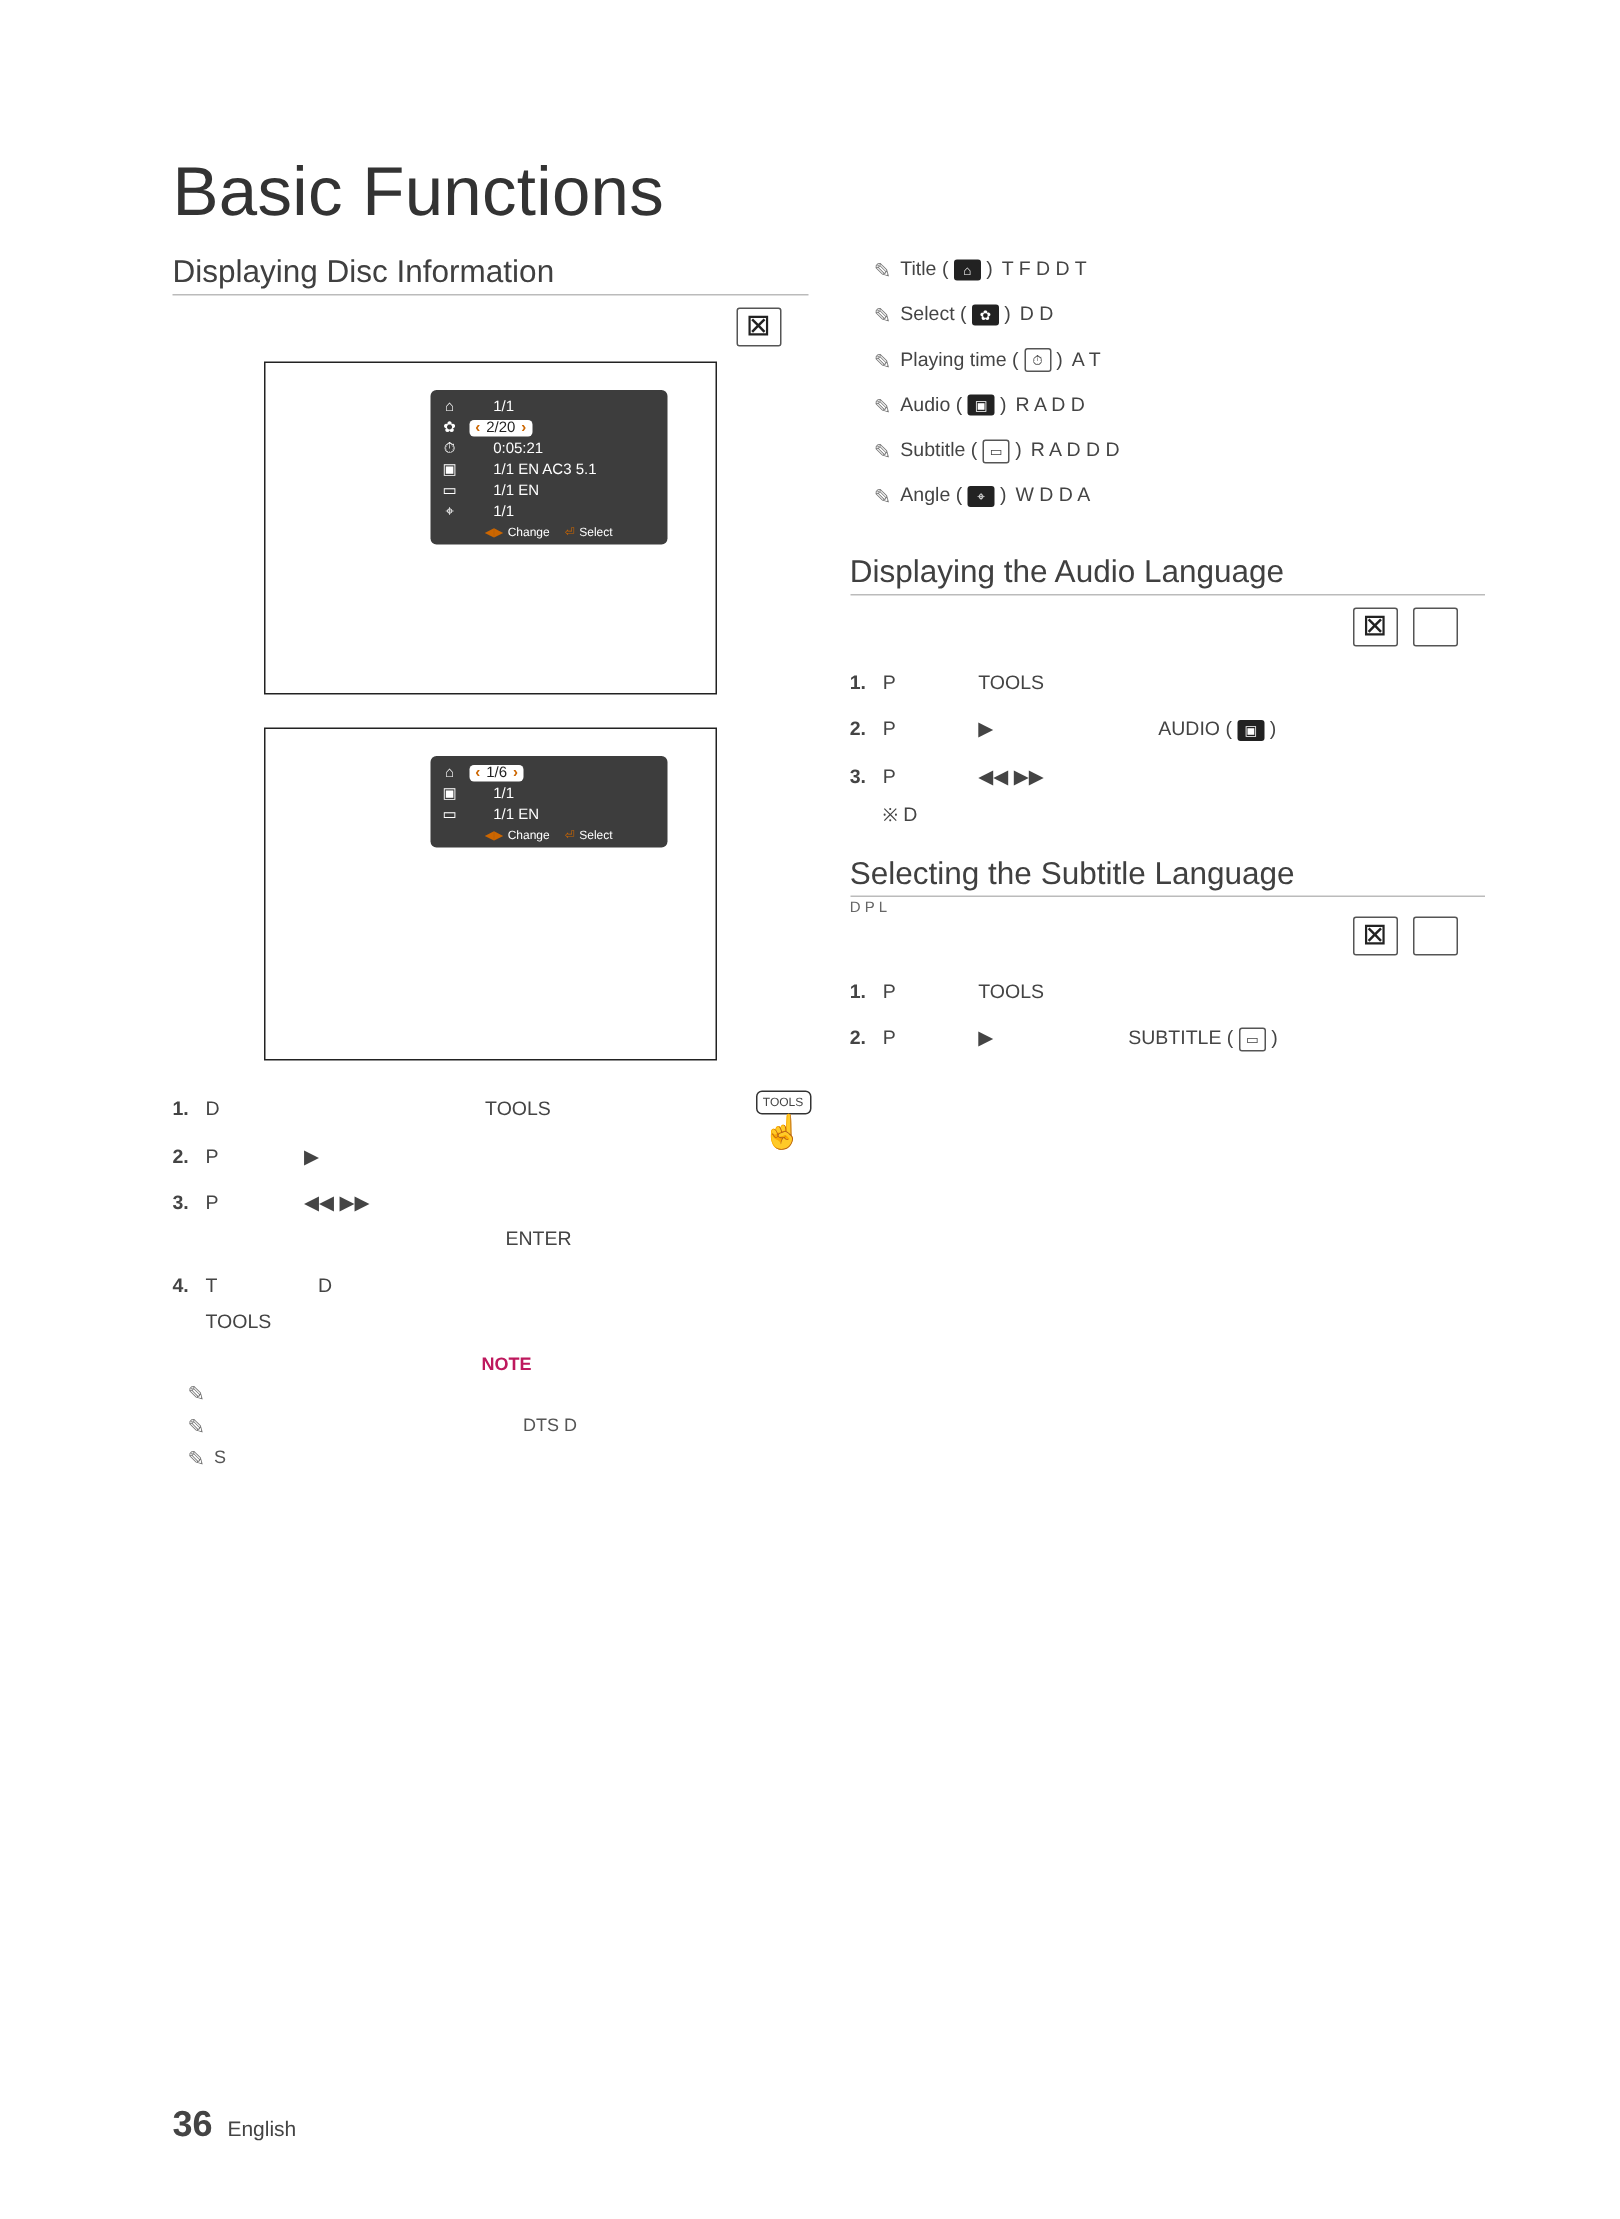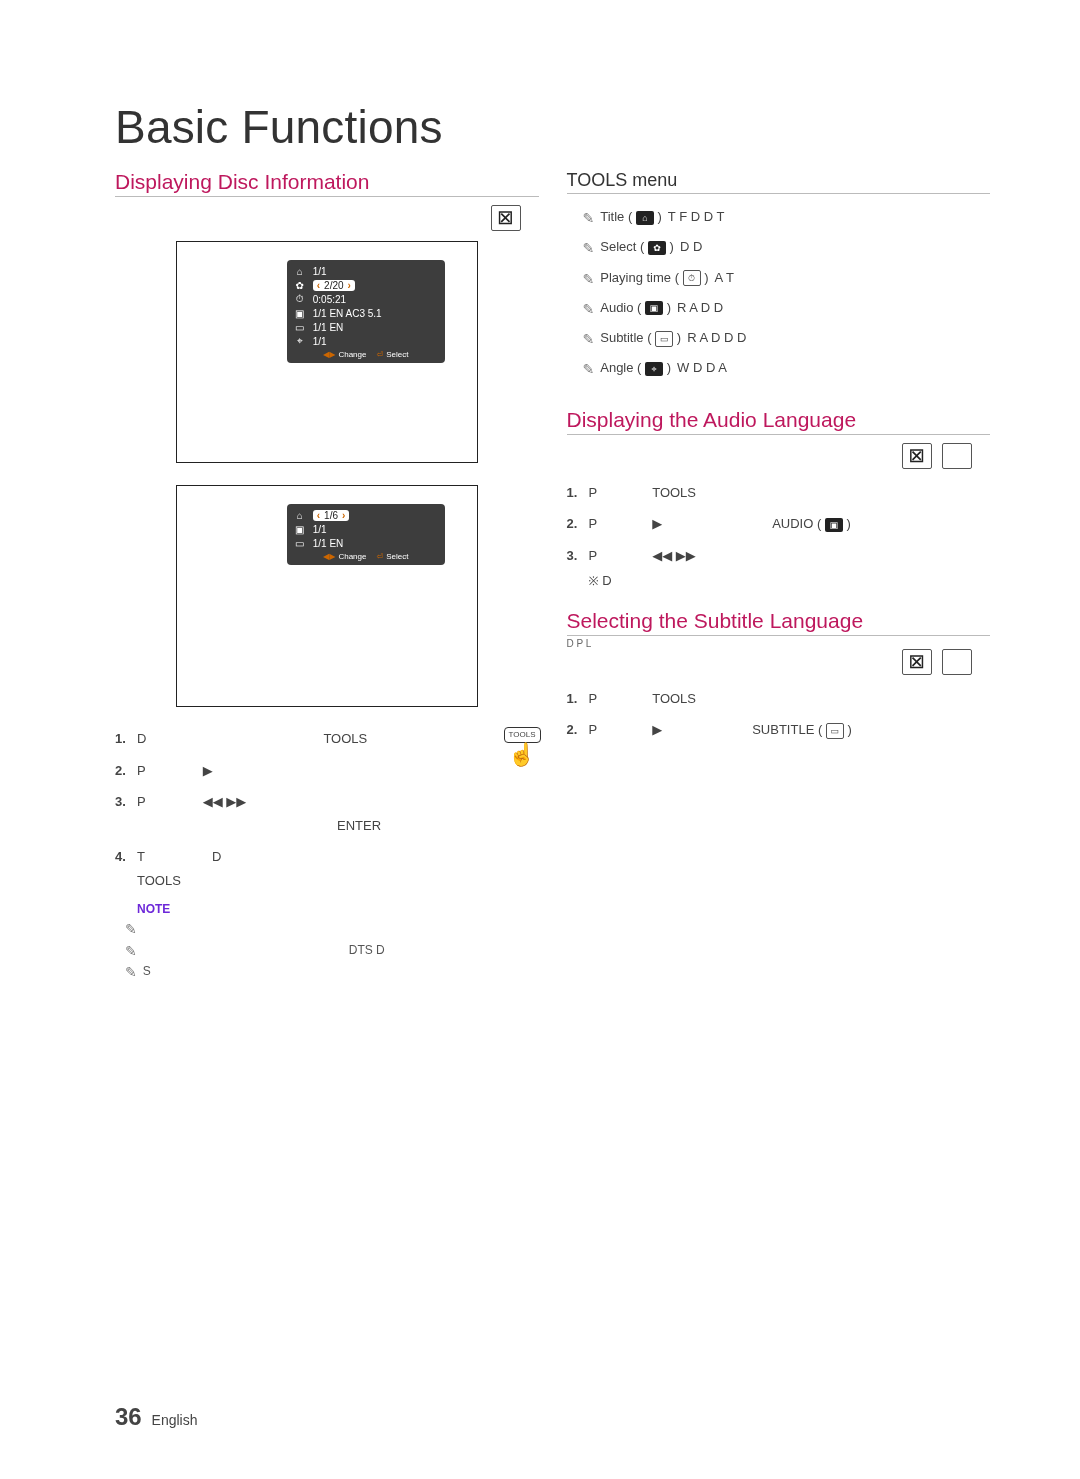--- a/index.html
+++ b/index.html
@@ -36,21 +36,21 @@
   .col {
     flex: 1 1 50%;
     min-width: 0;
   }
   .sect-h {
     font-size: 21px;
     font-weight: 400;
     border-bottom: 1px solid #bbb;
     padding-bottom: 2px;
     margin: 4px 0 8px 0;
-    color: #be185d;
+    color: #404040;
   }
   .sect-sub {
     font-size: 18px;
     font-weight: 400;
     border-bottom: 1px solid #bbb;
     padding-bottom: 2px;
     margin: 4px 0 14px 0;
     color: #333;
   }
   .badges-row {
@@ -106,20 +106,21 @@
     flex: 0 0 14px;
     display: inline-flex;
     align-items: center;
     justify-content: center;
     font-size: 10px;
     color: #fff;
   }
   .osd-val {
     flex: 1;
     color: #fff;
+    margin-left: 16px;
   }
   .osd-sel {
     background: #fff;
     color: #222;
     border-radius: 3px;
     padding: 0 4px;
     display: flex;
     align-items: center;
     gap: 4px;
   }
@@ -156,21 +157,22 @@
   ol.steps > li::before {
     content: counter(step) ".";
     position: absolute;
     left: 0;
     font-weight: bold;
   }
   .notelabel {
     font-size: 12px;
     font-weight: bold;
     margin: 8px 0 4px 22px;
-    color: #6d28d9;
+    color: #be185d;
+    text-align: center;
   }
   .note-item {
     display: flex;
     gap: 6px;
     font-size: 12px;
     color: #555;
     margin: 2px 0 2px 10px;
     line-height: 1.4;
   }
   .pencil {
@@ -361,21 +363,20 @@
           <span style="display:inline-block;width:200px"></span>
           <span>DTS   D</span>
         </div>
       <div class="note-item">
           <span class="pencil">✎</span>
           <span>S</span>
         </div>
     </div>
 
     <div class="col">
-      <div class="sect-sub">TOOLS menu</div>
 
       <div class="menu-item">
         <span class="pencil">✎</span>
         <span class="label"><span>Title</span> ( <span class="icoblack">⌂</span> )</span>
         <span class="desc">T   F       D D   T</span>
       </div>
       <div class="menu-item">
         <span class="pencil">✎</span>
         <span class="label"><span>Select</span> ( <span class="icoblack">✿</span> )</span>
         <span class="desc">D D</span>

